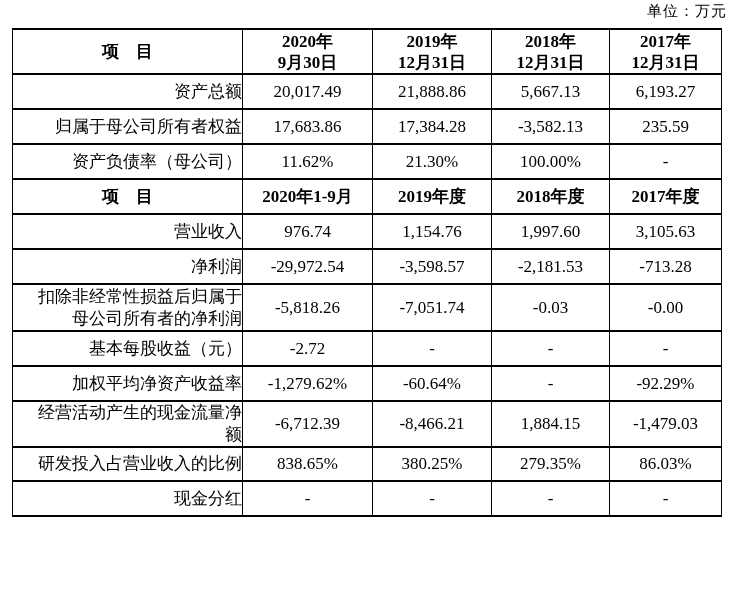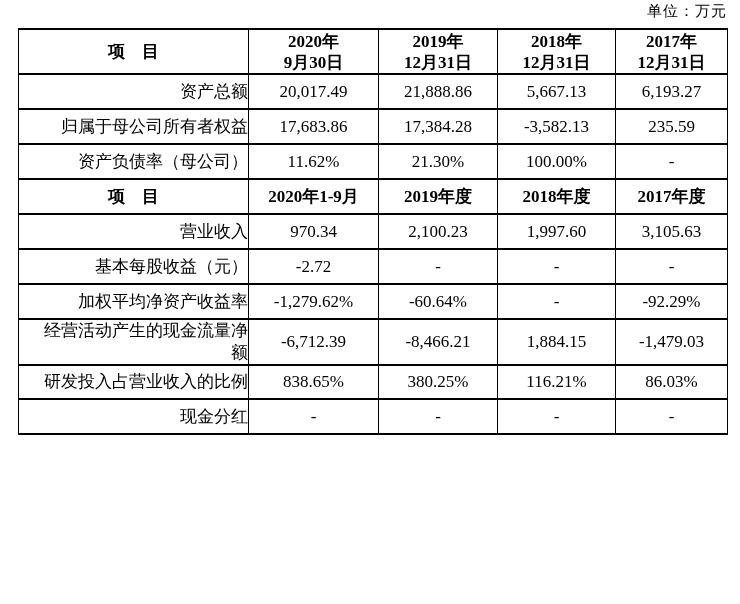--- a/index.html
+++ b/index.html
@@ -23,21 +23,21 @@
     top: 2px;
     left: 0;
     width: 727px;
     text-align: right;
     font-size: 15px;
     letter-spacing: 1px;
   }
   table.fin {
     position: absolute;
     top: 28px;
-    left: 18px;
+    left: 12px;
     width: 709px;
     border-collapse: collapse;
     table-layout: fixed;
   }
   table.fin th,
   table.fin td {
     border-top: 2px solid #000;
     border-bottom: 2px solid #000;
     border-left: 1px solid #000;
     border-right: 1px solid #000;
@@ -123,28 +123,43 @@
     <tr class="h35">
       <th>项　目</th>
       <th>2020年1-9月</th>
       <th>2019年度</th>
       <th>2018年度</th>
       <th>2017年度</th>
     </tr>
 
     <tr class="h35">
       <td class="label">营业收入</td>
-      <td class="num">970.34</td>
-      <td class="num">2,100.23</td>
+      <td class="num">976.74</td>
+      <td class="num">1,154.76</td>
       <td class="num">1,997.60</td>
       <td class="num">3,105.63</td>
     </tr>
 
-
-
+    <tr class="h35">
+      <td class="label">净利润</td>
+      <td class="num">-29,972.54</td>
+      <td class="num">-3,598.57</td>
+      <td class="num">-2,181.53</td>
+      <td class="num">-713.28</td>
+    </tr>
+
+
+    <tr class="h47">
+      <td class="label">扣除非经常性损益后归属于
+母公司所有者的净利润</td>
+      <td class="num">-5,818.26</td>
+      <td class="num">-7,051.74</td>
+      <td class="num">-0.03</td>
+      <td class="num">-0.00</td>
+    </tr>
 
     <tr class="h35">
       <td class="label">基本每股收益（元）</td>
       <td class="num">-2.72</td>
       <td class="num">-</td>
       <td class="num">-</td>
       <td class="num">-</td>
     </tr>
 
 
@@ -162,21 +177,21 @@
       <td class="num">-6,712.39</td>
       <td class="num">-8,466.21</td>
       <td class="num">1,884.15</td>
       <td class="num">-1,479.03</td>
     </tr>
 
     <tr class="h34">
       <td class="label">研发投入占营业收入的比例</td>
       <td class="num">838.65%</td>
       <td class="num">380.25%</td>
-      <td class="num">116.21%</td>
+      <td class="num">279.35%</td>
       <td class="num">86.03%</td>
     </tr>
 
     <tr class="h35">
       <td class="label">现金分红</td>
       <td class="num">-</td>
       <td class="num">-</td>
       <td class="num">-</td>
       <td class="num">-</td>
     </tr>

